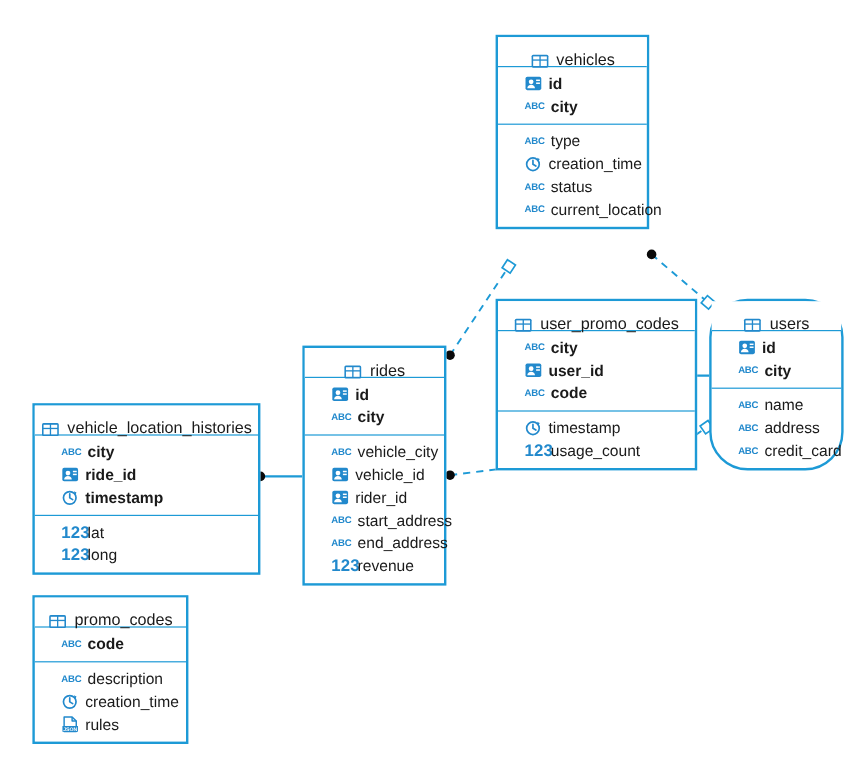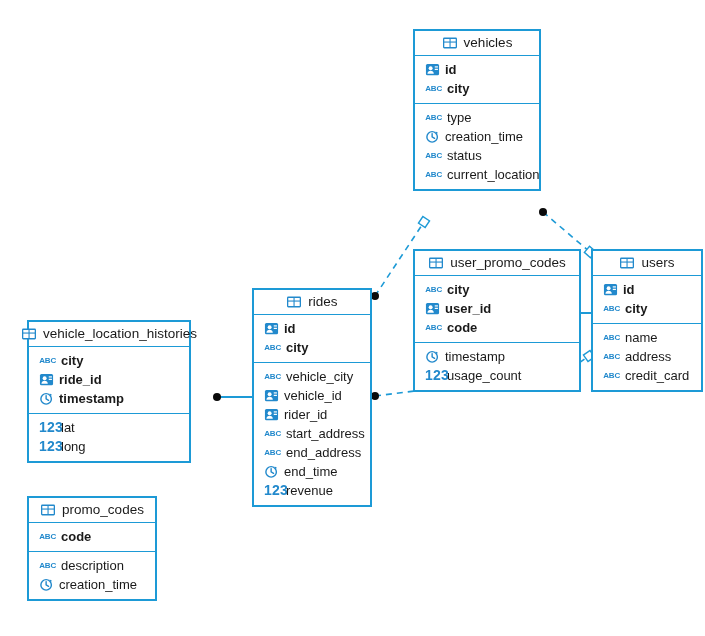--- a/index.html
+++ b/index.html
@@ -14,35 +14,35 @@
   #edges{position:absolute;left:0;top:0;width:705px;height:636px;pointer-events:none;}
 
   .table-node{
     position:absolute;
     box-sizing:border-box;
     background:#ffffff;
     border:2px solid #1d9ad6;
     z-index:2;
   }
   .tbl-header{
-    display:flex;align-items:center;justify-content:center;
+    display:flex;justify-content:center;
     gap:6px;
     height:25px;
     padding:12px 8px;
     border-bottom:1px solid #1d9ad6;
     background:#ffffff;
     box-sizing:border-box;
   }
   .tbl-title{
     font-size:13.5px;
     color:#1a1a1a;
     white-space:nowrap;
     line-height:1;
   }
-  .col-group{box-sizing:border-box;padding:4px 0 5px 4px;}
+  .col-group{box-sizing:border-box;padding:4px 0 5px 16px;}
   .col-group.pk{border-bottom:1px solid #1d9ad6;}
   .col-row{
     display:flex;align-items:center;
     gap:5px;
     height:19px;
     padding:0 6px;
     box-sizing:border-box;
   }
   .col-name{
     font-size:13px;
@@ -67,21 +67,21 @@
     letter-spacing:.2px;
     line-height:15px;
     text-align:left;
     font-family:"Liberation Sans", sans-serif;
   }
   .ico-abc{
     width:17px;flex:0 0 17px;
     font-size:8px;font-weight:bold;
     color:#2289cc;
     line-height:15px;
-    text-align:right;
+    text-align:center;
     letter-spacing:-.2px;
     font-family:"Liberation Sans", sans-serif;
   }
   .hdr-ico{width:16px;height:16px;flex:0 0 16px;}
   .hdr-ico svg{width:16px;height:16px;display:block;}
 </style>
 </head>
 <body>
 
 <div id="canvas">
@@ -159,21 +159,21 @@
         <div class="col-row">
           <span class="ico-abc">ABC</span>
           <span class="col-name">status</span>
         </div>
         <div class="col-row">
           <span class="ico-abc">ABC</span>
           <span class="col-name">current_location</span>
         </div>
       </div>
     </div>
-    <div class="table-node" style="left: 591px; top: 249px; width: 112px;">
+    <div class="table-node" style="left: 591px; top: 249px; width: 112px; border-radius: 32px;">
       <div class="tbl-header">
         <span class="hdr-ico">
           <svg viewBox="0 0 16 16">
             <rect x="1" y="2.6" width="14" height="10.8" rx="1.3" fill="#2289cc"></rect>
             <rect x="2.3" y="4" width="5.2" height="2.5" fill="#ffffff"></rect>
             <rect x="8.6" y="4" width="5.1" height="2.5" fill="#ffffff"></rect>
             <rect x="2.3" y="7.6" width="5.2" height="4.4" fill="#ffffff"></rect>
             <rect x="8.6" y="7.6" width="5.1" height="4.4" fill="#ffffff"></rect>
           </svg>
         </span>
@@ -326,116 +326,117 @@
         </div>
         <div class="col-row">
           <span class="ico-abc">ABC</span>
           <span class="col-name">start_address</span>
         </div>
         <div class="col-row">
           <span class="ico-abc">ABC</span>
           <span class="col-name">end_address</span>
         </div>
         <div class="col-row">
+          <span class="ico-num">123</span>
+          <span class="col-name">revenue</span>
+        </div>
+      </div>
+    </div>
+    <div class="table-node" style="left: 27px; top: 336px; width: 190px;">
+      <div class="tbl-header">
+        <span class="hdr-ico">
+          <svg viewBox="0 0 16 16">
+            <rect x="1" y="2.6" width="14" height="10.8" rx="1.3" fill="#2289cc"></rect>
+            <rect x="2.3" y="4" width="5.2" height="2.5" fill="#ffffff"></rect>
+            <rect x="8.6" y="4" width="5.1" height="2.5" fill="#ffffff"></rect>
+            <rect x="2.3" y="7.6" width="5.2" height="4.4" fill="#ffffff"></rect>
+            <rect x="8.6" y="7.6" width="5.1" height="4.4" fill="#ffffff"></rect>
+          </svg>
+        </span>
+        <span class="tbl-title">vehicle_location_histories</span>
+      </div>
+      <div class="col-group pk">
+        <div class="col-row key-col">
+          <span class="ico-abc">ABC</span>
+          <span class="col-name">city</span>
+        </div>
+        <div class="col-row key-col">
+          <span class="ico">
+            <svg viewBox="0 0 16 16">
+              <rect x="1" y="2" width="14" height="12" rx="1.6" fill="#2289cc"></rect>
+              <circle cx="6" cy="6.6" r="2.1" fill="#ffffff"></circle>
+              <path d="M2.6 12.4c0-2 1.6-3.1 3.4-3.1s3.4 1.1 3.4 3.1z" fill="#ffffff"></path>
+              <rect x="10.4" y="4.6" width="3.4" height="1.3" fill="#ffffff"></rect>
+              <rect x="10.4" y="7.2" width="3.4" height="1.3" fill="#ffffff"></rect>
+            </svg>
+          </span>
+          <span class="col-name">ride_id</span>
+        </div>
+        <div class="col-row key-col">
           <span class="ico">
             <svg viewBox="0 0 16 16">
               <circle cx="7.6" cy="8.4" r="5.6" fill="none" stroke="#2289cc" stroke-width="1.5"></circle>
               <path d="M7.6 4.9v3.5l2.6 1.6" fill="none" stroke="#2289cc" stroke-width="1.5" stroke-linecap="round"></path>
               <path d="M11.2 2.6l2.4 1.1-1.1 2.4z" fill="#2289cc"></path>
             </svg>
           </span>
-          <span class="col-name">end_time</span>
-        </div>
+          <span class="col-name">timestamp</span>
+        </div>
+      </div>
+      <div class="col-group">
         <div class="col-row">
           <span class="ico-num">123</span>
-          <span class="col-name">revenue</span>
-        </div>
-      </div>
-    </div>
-    <div class="table-node" style="left: 27px; top: 320px; width: 164px;">
-      <div class="tbl-header">
-        <span class="hdr-ico">
-          <svg viewBox="0 0 16 16">
-            <rect x="1" y="2.6" width="14" height="10.8" rx="1.3" fill="#2289cc"></rect>
-            <rect x="2.3" y="4" width="5.2" height="2.5" fill="#ffffff"></rect>
-            <rect x="8.6" y="4" width="5.1" height="2.5" fill="#ffffff"></rect>
-            <rect x="2.3" y="7.6" width="5.2" height="4.4" fill="#ffffff"></rect>
-            <rect x="8.6" y="7.6" width="5.1" height="4.4" fill="#ffffff"></rect>
-          </svg>
-        </span>
-        <span class="tbl-title">vehicle_location_histories</span>
-      </div>
-      <div class="col-group pk">
-        <div class="col-row key-col">
-          <span class="ico-abc">ABC</span>
-          <span class="col-name">city</span>
-        </div>
-        <div class="col-row key-col">
-          <span class="ico">
-            <svg viewBox="0 0 16 16">
-              <rect x="1" y="2" width="14" height="12" rx="1.6" fill="#2289cc"></rect>
-              <circle cx="6" cy="6.6" r="2.1" fill="#ffffff"></circle>
-              <path d="M2.6 12.4c0-2 1.6-3.1 3.4-3.1s3.4 1.1 3.4 3.1z" fill="#ffffff"></path>
-              <rect x="10.4" y="4.6" width="3.4" height="1.3" fill="#ffffff"></rect>
-              <rect x="10.4" y="7.2" width="3.4" height="1.3" fill="#ffffff"></rect>
-            </svg>
-          </span>
-          <span class="col-name">ride_id</span>
-        </div>
-        <div class="col-row key-col">
+          <span class="col-name">lat</span>
+        </div>
+        <div class="col-row">
+          <span class="ico-num">123</span>
+          <span class="col-name">long</span>
+        </div>
+      </div>
+    </div>
+    <div class="table-node" style="left: 27px; top: 496px; width: 130px;">
+      <div class="tbl-header">
+        <span class="hdr-ico">
+          <svg viewBox="0 0 16 16">
+            <rect x="1" y="2.6" width="14" height="10.8" rx="1.3" fill="#2289cc"></rect>
+            <rect x="2.3" y="4" width="5.2" height="2.5" fill="#ffffff"></rect>
+            <rect x="8.6" y="4" width="5.1" height="2.5" fill="#ffffff"></rect>
+            <rect x="2.3" y="7.6" width="5.2" height="4.4" fill="#ffffff"></rect>
+            <rect x="8.6" y="7.6" width="5.1" height="4.4" fill="#ffffff"></rect>
+          </svg>
+        </span>
+        <span class="tbl-title">promo_codes</span>
+      </div>
+      <div class="col-group pk">
+        <div class="col-row key-col">
+          <span class="ico-abc">ABC</span>
+          <span class="col-name">code</span>
+        </div>
+      </div>
+      <div class="col-group">
+        <div class="col-row">
+          <span class="ico-abc">ABC</span>
+          <span class="col-name">description</span>
+        </div>
+        <div class="col-row">
           <span class="ico">
             <svg viewBox="0 0 16 16">
               <circle cx="7.6" cy="8.4" r="5.6" fill="none" stroke="#2289cc" stroke-width="1.5"></circle>
               <path d="M7.6 4.9v3.5l2.6 1.6" fill="none" stroke="#2289cc" stroke-width="1.5" stroke-linecap="round"></path>
               <path d="M11.2 2.6l2.4 1.1-1.1 2.4z" fill="#2289cc"></path>
             </svg>
           </span>
-          <span class="col-name">timestamp</span>
-        </div>
-      </div>
-      <div class="col-group">
-        <div class="col-row">
-          <span class="ico-num">123</span>
-          <span class="col-name">lat</span>
-        </div>
-        <div class="col-row">
-          <span class="ico-num">123</span>
-          <span class="col-name">long</span>
-        </div>
-      </div>
-    </div>
-    <div class="table-node" style="left: 27px; top: 496px; width: 130px;">
-      <div class="tbl-header">
-        <span class="hdr-ico">
-          <svg viewBox="0 0 16 16">
-            <rect x="1" y="2.6" width="14" height="10.8" rx="1.3" fill="#2289cc"></rect>
-            <rect x="2.3" y="4" width="5.2" height="2.5" fill="#ffffff"></rect>
-            <rect x="8.6" y="4" width="5.1" height="2.5" fill="#ffffff"></rect>
-            <rect x="2.3" y="7.6" width="5.2" height="4.4" fill="#ffffff"></rect>
-            <rect x="8.6" y="7.6" width="5.1" height="4.4" fill="#ffffff"></rect>
-          </svg>
-        </span>
-        <span class="tbl-title">promo_codes</span>
-      </div>
-      <div class="col-group pk">
-        <div class="col-row key-col">
-          <span class="ico-abc">ABC</span>
-          <span class="col-name">code</span>
-        </div>
-      </div>
-      <div class="col-group">
-        <div class="col-row">
-          <span class="ico-abc">ABC</span>
-          <span class="col-name">description</span>
-        </div>
-        <div class="col-row">
-          <span class="ico">
-            <svg viewBox="0 0 16 16">
-              <circle cx="7.6" cy="8.4" r="5.6" fill="none" stroke="#2289cc" stroke-width="1.5"></circle>
-              <path d="M7.6 4.9v3.5l2.6 1.6" fill="none" stroke="#2289cc" stroke-width="1.5" stroke-linecap="round"></path>
-              <path d="M11.2 2.6l2.4 1.1-1.1 2.4z" fill="#2289cc"></path>
-            </svg>
-          </span>
           <span class="col-name">creation_time</span>
+        </div>
+        <div class="col-row">
+          <span class="ico">
+            <svg viewBox="0 0 16 16">
+              <path d="M2.6 1.6h7.1l3.7 3.6v9.2H2.6z" fill="#ffffff" stroke="#2289cc" stroke-width="1.3" stroke-linejoin="round"></path>
+              <path d="M9.7 1.6v3.6h3.7" fill="none" stroke="#2289cc" stroke-width="1.3" stroke-linejoin="round"></path>
+              <rect x="1.1" y="9.6" width="13.8" height="5.1" fill="#2289cc"></rect>
+              <text x="8" y="13.8" font-size="4.6" font-family="Liberation Sans, sans-serif" font-weight="bold" fill="#ffffff" text-anchor="middle">JSON</text>
+            </svg>
+          </span>
+          <span class="col-name">rules</span>
         </div>
       </div>
     </div>
   </div>
 
 </body></html>

